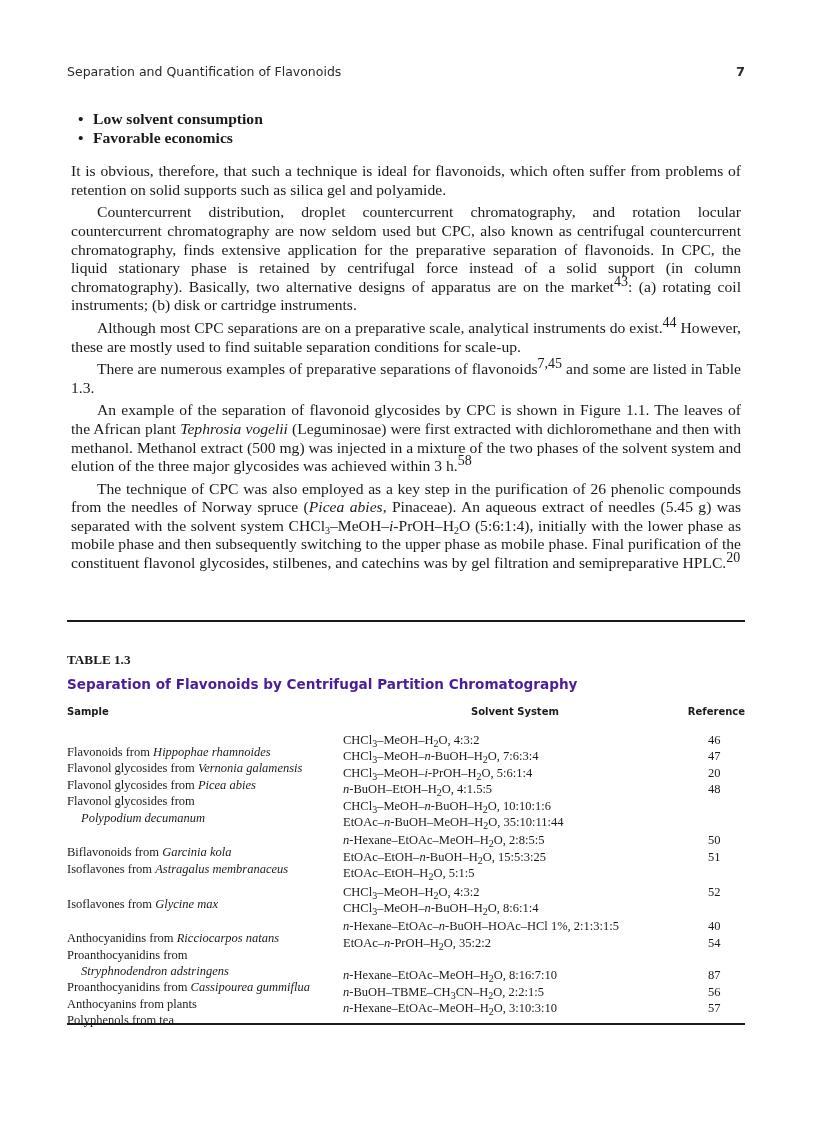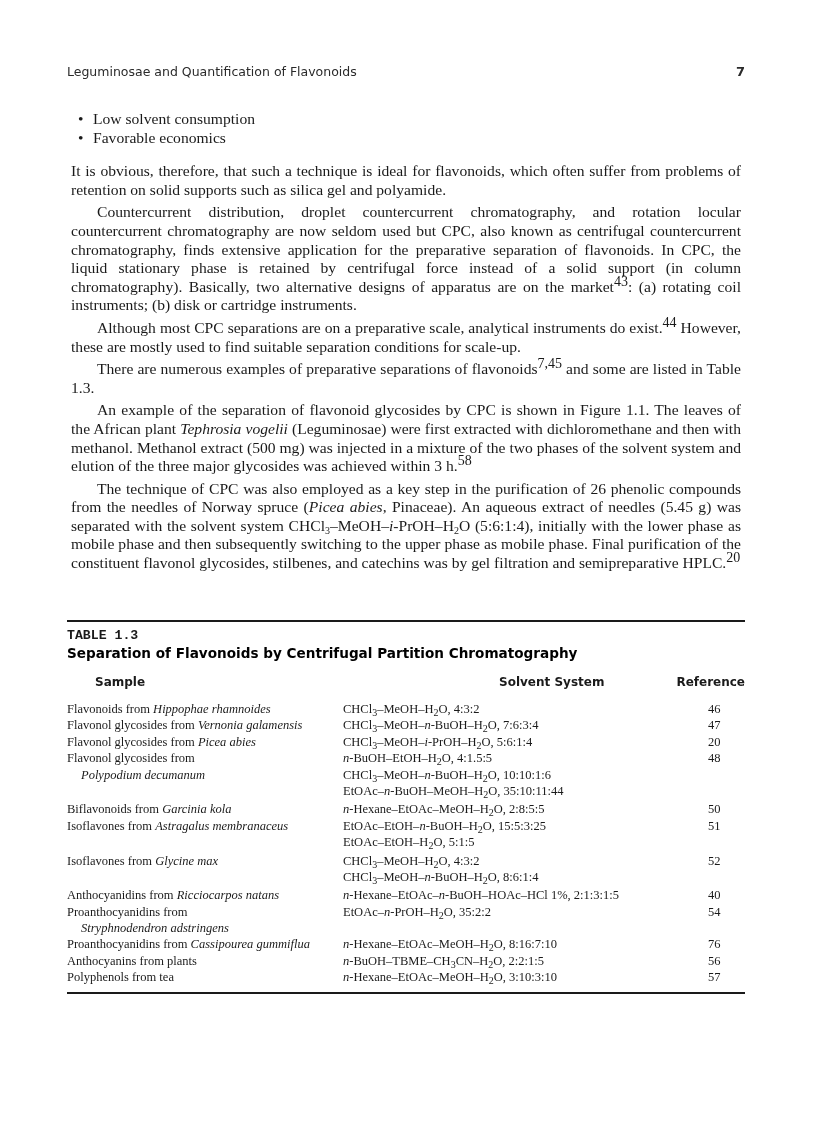--- a/index.html
+++ b/index.html
@@ -9,61 +9,61 @@
     position: absolute; left: 67px; top: 64px; width: 678px;
     font-family: "DejaVu Sans", sans-serif; font-size: 12.5px; color: #2a2a2a;
     display: flex; justify-content: space-between; align-items: baseline;
   }
   .running-head .pnum { font-weight: bold; font-size: 13px; }
   .body {
     position: absolute; left: 67px; top: 110px; width: 678px;
     font-family: "Liberation Serif", serif; font-size: 15.6px; line-height: 18.6px;
     color: #1a1a1a; text-align: justify;
   }
-  .bullets { margin: 0 0 15px 0; padding: 0; list-style: none; }
+  .bullets { margin: 0 0 15px 0; padding: 0; list-style: none; font-weight: bold; }
   .bullets li { padding-left: 26px; position: relative; text-align: left; }
   .bullets li::before { content: "\2022"; position: absolute; left: 11px; }
   .body p { margin: 4px; }
   .body p.indent { text-indent: 26px; }
   sup { font-size: 14px; line-height: 0; vertical-align: 6px; }
   sub { font-size: 10px; line-height: 0; vertical-align: -3px; }
   i { }
 
   .table-block { position: absolute; left: 67px; top: 620px; width: 678px; }
   .rule-top { border-top: 2px solid #1a1a1a; height: 0; }
   .tbl-label {
-    margin-top: 5px; font-family: Liberation Mono, monospace; font-weight: bold;
+    margin-top: 29px; font-family: Liberation Serif, serif; font-weight: bold;
     font-size: 13.2px; line-height: 17px; color: #1a1a1a;
   }
   .tbl-title {
     font-family: "DejaVu Sans", sans-serif; font-weight: bold; font-size: 13.6px;
-    line-height: 19px; color: #000000;
+    line-height: 19px; color: #4c1d95; margin-top: 7px;
   }
   .tbl-head {
     margin-top: 12px; height: 26px; position: relative;
-    font-family: "DejaVu Sans", sans-serif; font-weight: bold; font-size: 12px; color: #1a1a1a; margin-left: 28px;
+    font-family: "DejaVu Sans", sans-serif; font-weight: bold; font-size: 10px; color: #1a1a1a;
   }
   .tbl-head .c1 { position: absolute; left: 0; top: 0; }
   .tbl-head .c2 { position: absolute; left: 404px; top: 0; }
   .tbl-head .c3 { position: absolute; right: 0; top: 0; }
   .rows { font-family: "Liberation Serif", serif; font-size: 12.5px; line-height: 16.4px; }
   .row { position: relative; height: 16.4px; }
-  .row .sample { position: absolute; left: 0; top: 0; white-space: nowrap; }
+  .row .sample { position: absolute; left: 0; top: 12px; white-space: nowrap; }
   .row .sample.cont { left: 14px; }
   .row .solvent { position: absolute; left: 276px; top: 0; white-space: nowrap; }
   .row .ref { position: absolute; left: 641px; top: 0; white-space: nowrap; }
   .rule-bottom { border-top: 2px solid #1a1a1a; height: 0; margin-top: 6px; }
 </style>
 </head>
 <body>
 
 <div class="page">
 
   <div class="running-head">
-    <span>Leguminosae and Quantification of Flavonoids</span>
+    <span>Separation and Quantification of Flavonoids</span>
     <span class="pnum">7</span>
   </div>
 
   <div class="body">
     <ul class="bullets">
       <li>Low solvent consumption</li>
       <li>Favorable economics</li>
     </ul>
 
     <p><span>It is obvious, therefore, that such a technique is ideal for flavonoids, which often suffer from problems of retention on solid supports such as silica gel and polyamide.</span></p>
@@ -155,21 +155,21 @@
           <span class="ref">54</span>
         </div>
         <div class="row">
           <span class="sample cont"><i>Stryphnodendron adstringens</i></span>
           <span class="solvent"></span>
           <span class="ref"></span>
         </div>
         <div class="row">
           <span class="sample">Proanthocyanidins from <i>Cassipourea gummiflua</i></span>
           <span class="solvent"><i>n</i>-Hexane–EtOAc–MeOH–H<sub>2</sub>O, 8:16:7:10</span>
-          <span class="ref">76</span>
+          <span class="ref">87</span>
         </div>
         <div class="row">
           <span class="sample">Anthocyanins from plants</span>
           <span class="solvent"><i>n</i>-BuOH–TBME–CH<sub>3</sub>CN–H<sub>2</sub>O, 2:2:1:5</span>
           <span class="ref">56</span>
         </div>
         <div class="row">
           <span class="sample">Polyphenols from tea</span>
           <span class="solvent"><i>n</i>-Hexane–EtOAc–MeOH–H<sub>2</sub>O, 3:10:3:10</span>
           <span class="ref">57</span>

